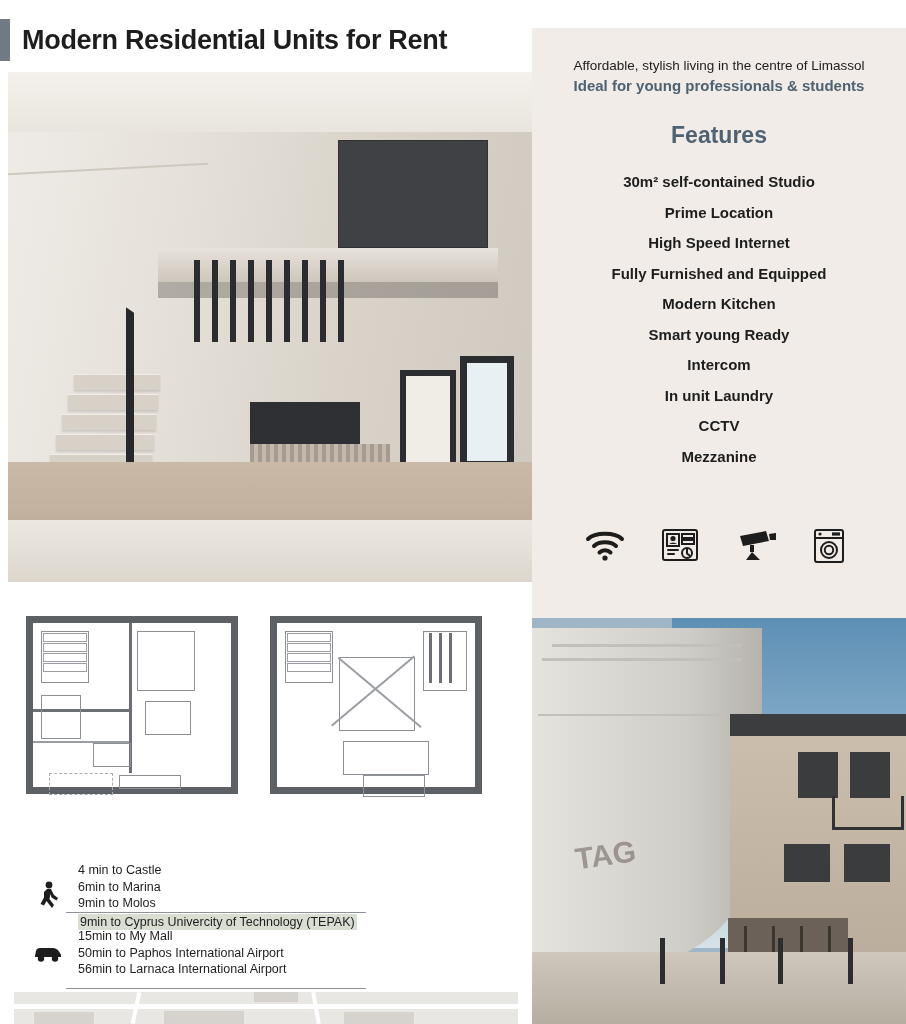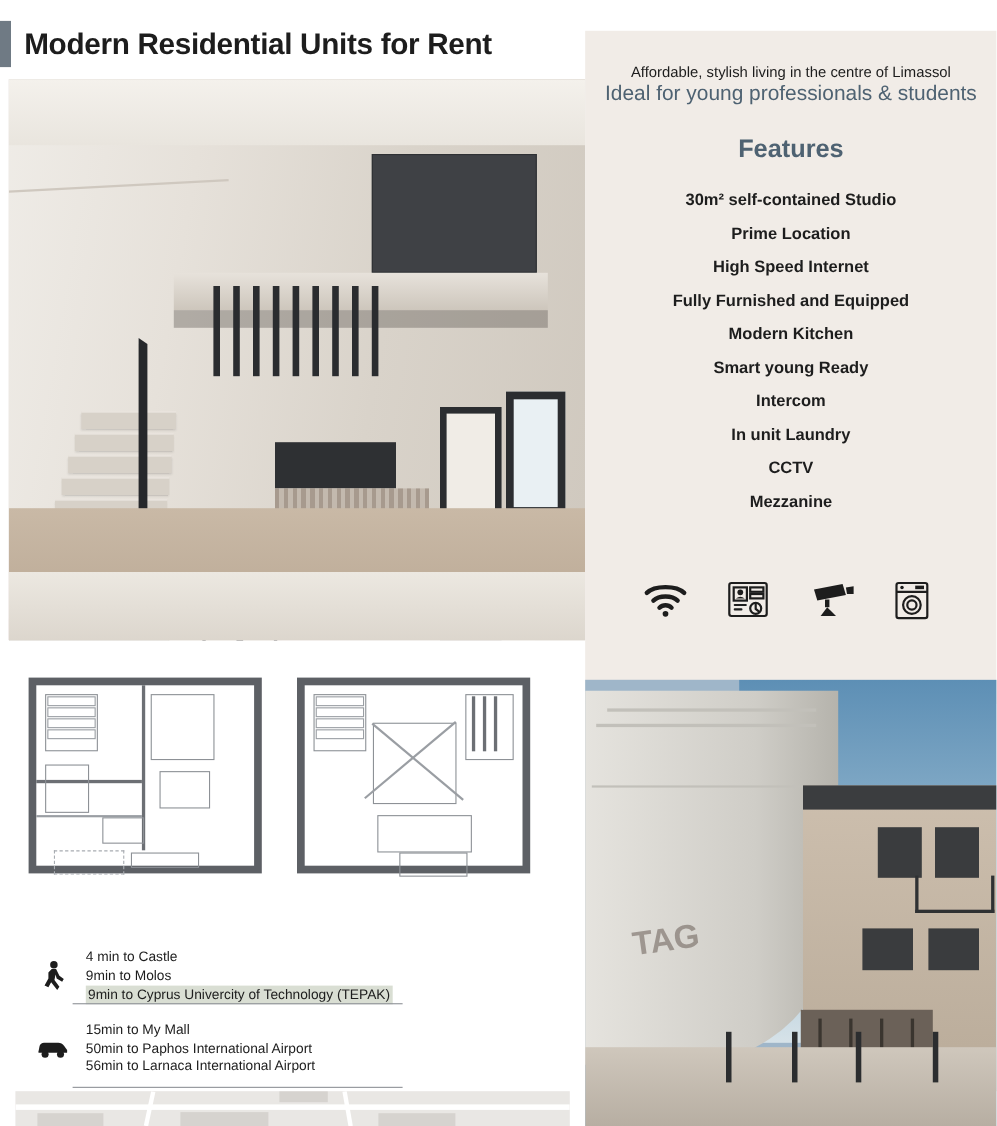--- a/index.html
+++ b/index.html
@@ -193,21 +193,21 @@
     position: absolute; left: 532px; top: 0; width: 374px; height: 612px;
     background: #f1ece7;
     padding-top: 28px;
     text-align: center;
     margin-top: 28px;
   }
   .sub1 {
     font-size: 13.5px; color: #1d1d1d; line-height: 20px;
   }
   .sub2 {
-    font-size: 19px; color: #4e6272; line-height: 20px; font-weight: normal;
+    font-size: 15px; color: #4e6272; line-height: 20px; font-weight: bold;
   }
   .features-h {
     margin-top: 26px;
     font-size: 23px; font-weight: bold; color: #4e6272;
   }
   .feat-list { margin-top: 18px; }
   .feat {
     font-size: 15px; color: #1d1d1d; font-weight: bold; line-height: 30.5px;
   }
   .icons-row {
@@ -361,20 +361,21 @@
     <div class="transit">
       <div class="transit-row walk">
         <div class="t-icon">
           <svg width="26" height="30" viewBox="0 0 26 30" fill="currentColor">
             <circle cx="14" cy="4" r="3.4"></circle>
             <path d="M12 8 L16 8 L19 14 L23 17 L21.5 19.5 L16.5 16.5 L15.5 13 L14.5 18 L19 24 L17 27 L11.5 20 L9 24.5 L5.5 23 L9 16.5 L9 11 Z"></path>
           </svg>
         </div>
         <div class="t-lines">
           <div class="t-line">4 min to Castle</div>
+          <div class="t-line">6min to Marina</div>
           <div class="t-line">9min to Molos</div>
           <div class="t-line hl">9min to Cyprus Univercity of Technology (TEPAK)</div>
         </div>
       </div>
       <div class="t-rule r1"></div>
       <div class="transit-row drive">
         <div class="t-icon">
           <svg width="30" height="20" viewBox="0 0 30 20" fill="currentColor">
             <path d="M2 13 L3 8 C3.4 6.2 5 5 7 5 L20 5 C22 5 24 6 25.2 7.6 L28 11.5 L28 14 L2 14 Z"></path>
             <circle cx="8" cy="15.5" r="3.2"></circle>

